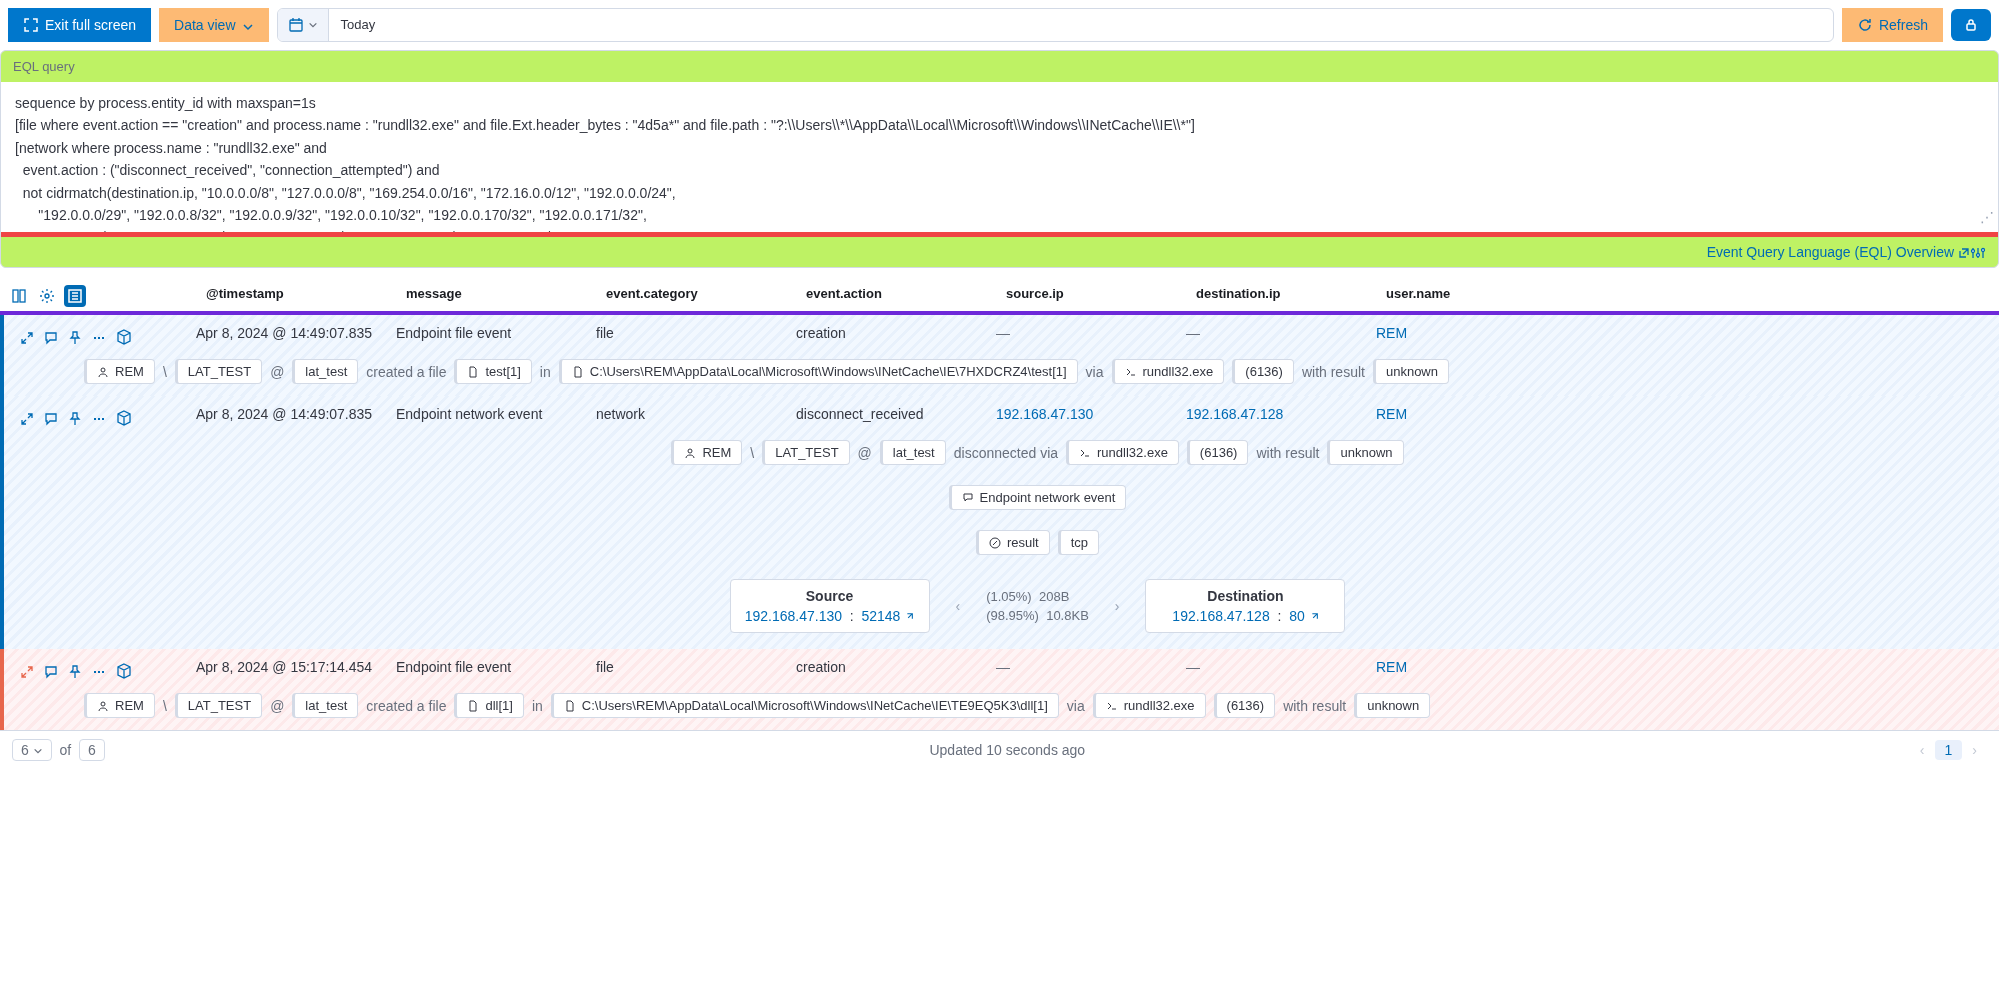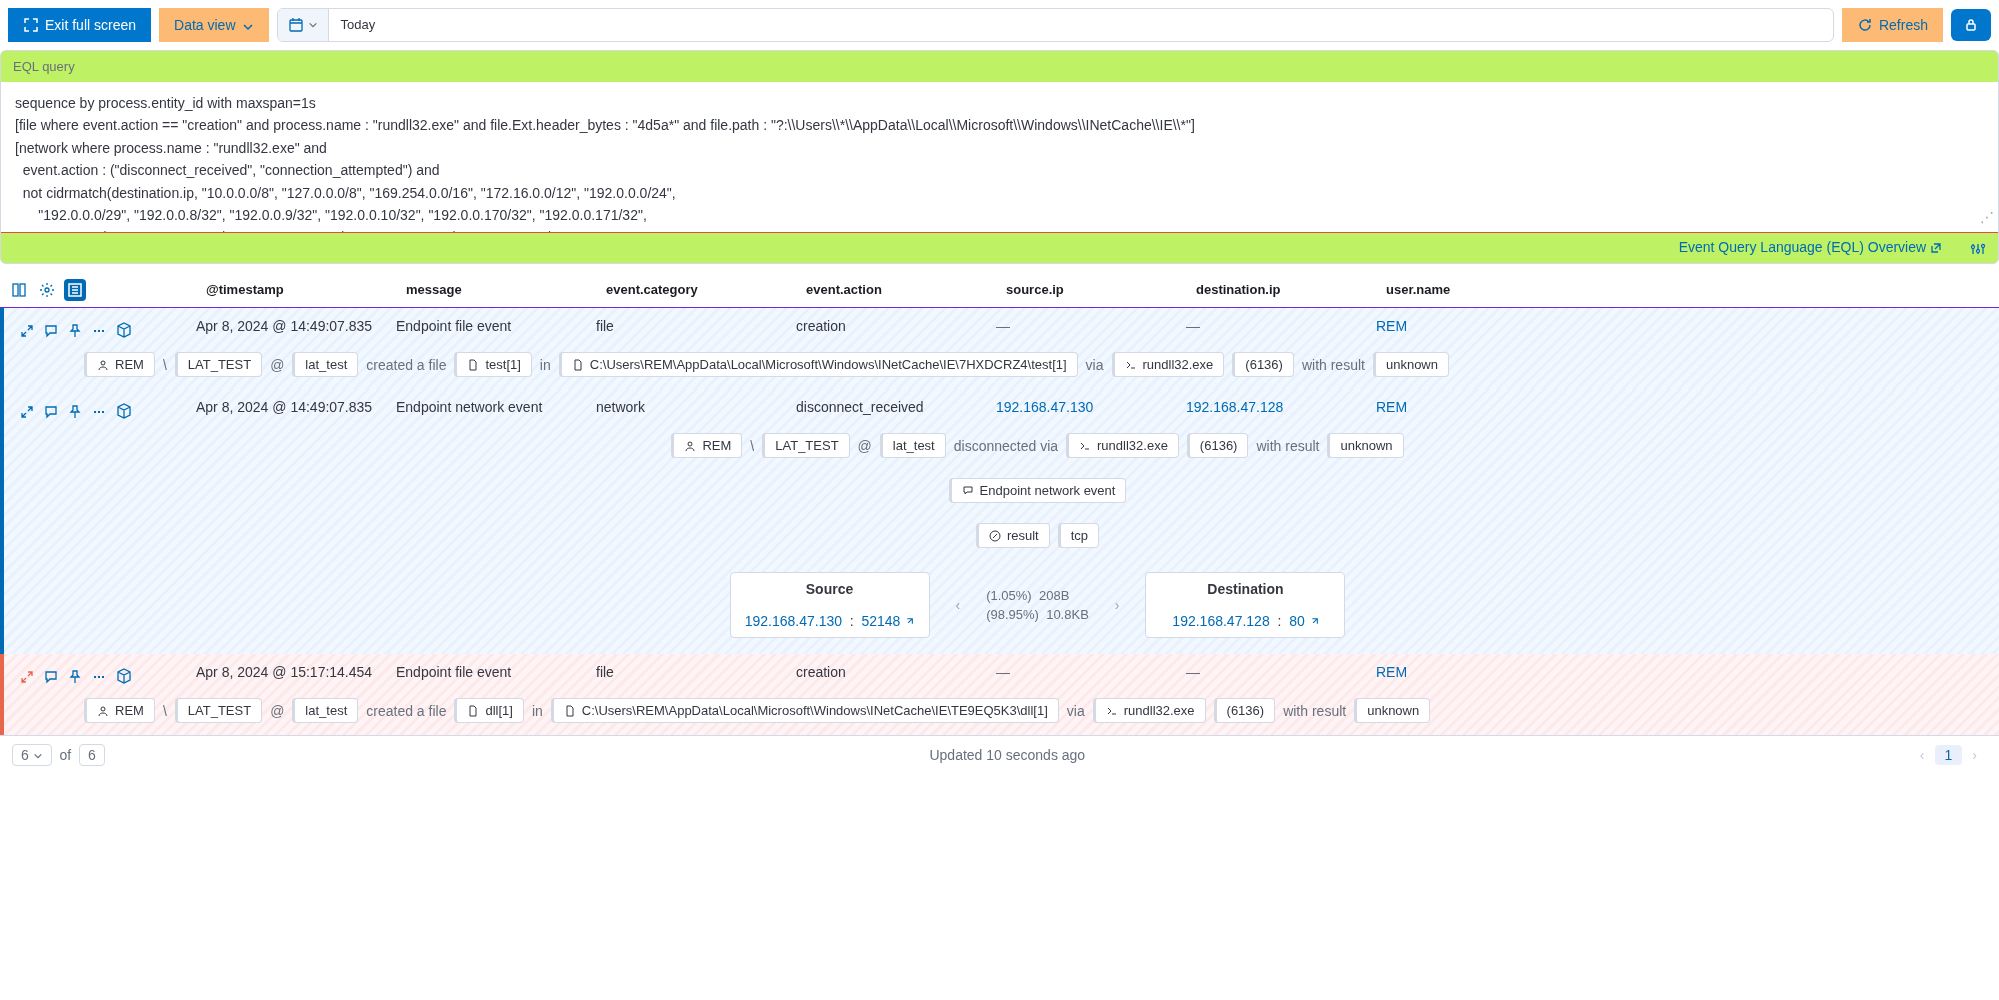--- a/index.html
+++ b/index.html
@@ -9,24 +9,24 @@
 .btn-primary{background:#07c;color:#fff;border-color:#07c;font-weight:500}
 .btn-light{background:#fdba74;color:#006bb4;border-color:transparent;font-weight:500}
 .date-picker{display:flex;flex:1;border:1px solid #d3dae6;border-radius:6px;overflow:hidden}
 .date-icon-btn{background:#f0f4fb;border-right:1px solid #d3dae6;padding:8px 10px;display:flex;align-items:center;gap:4px}
 .date-text{padding:8px 12px;flex:1;color:#343741}
 .btn-icon-square{background:#07c;color:#fff;padding:8px 12px;border-radius:6px;border:none}
 .query-panel{margin:0 0 8px;border:1px solid #d3dae6;border-radius:6px;background:#bef264}
 .query-label{padding:8px 12px;color:#69707d;font-size:13px}
 .query-body{background:#fff;padding:10px 14px;font-family:monospace;font-size:14px;line-height:1.6;color:#343741;height:150px;overflow:hidden;position:relative;white-space:pre-wrap}
 .resize-handle{position:absolute;right:4px;bottom:4px;color:#98a2b3;font-size:14px}
-.query-footer{display:flex;justify-content:flex-end;align-items:flex-start;gap:28px;padding:6px 12px;border-top:1px solid #ef4444}
+.query-footer{display:flex;justify-content:flex-end;align-items:center;gap:0;padding:6px 12px;border-top:5px solid #ef4444}
 .link{color:#006bb4;font-size:14px}
 .icon-btn-sm{color:#006bb4;font-size:16px}
-.table-header{display:flex;align-items:center;border-bottom:1px solid #6d28d9;padding:4px 8px}
+.table-header{display:flex;align-items:flex-end;border-bottom:4px solid #6d28d9;padding:4px 8px}
 .table-controls{display:flex;gap:6px;align-items:center;margin-right:10px}
 .ctrl-icon{width:22px;height:22px;display:flex;align-items:center;justify-content:center;border-radius:4px;color:#006bb4}
 .ctrl-icon.active{background:#006bb4;color:#fff}
 .th{font-weight:600;font-size:13px;color:#1a1c21;padding:6px 8px}
 .col-actions{width:180px;flex-shrink:0}
 .col-timestamp{width:200px;flex-shrink:0}
 .col-message{width:200px;flex-shrink:0}
 .col-category{width:200px;flex-shrink:0}
 .col-action{width:200px;flex-shrink:0}
 .col-sourceip{width:190px;flex-shrink:0}
@@ -39,21 +39,21 @@
 .action-icon{color:#006bb4;font-size:14px}
 .cell{padding:4px 8px;font-size:14px;color:#343741}
 .link-cell{color:#006bb4}
 .dash{color:#69707d}
 .detail-row{display:flex;flex-wrap:wrap;gap:8px;align-items:center;padding:8px 8px 12px 80px;font-size:14px}
 .detail-row.center{justify-content:center}
 .chip{display:inline-flex;align-items:center;gap:6px;padding:4px 10px;background:#fff;border:1px solid #d3dae6;border-radius:4px;font-size:13px;border-left:3px solid #d3dae6}
 .muted{color:#69707d}
 .netbox{display:flex;align-items:center;gap:20px;padding:4px 0}
 .endpoint-box{background:#fff;border:1px solid #d3dae6;border-radius:4px;padding:8px 14px;text-align:center;min-width:200px}
-.endpoint-title{font-weight:600;margin-bottom:16px}
+.endpoint-title{font-weight:600;margin-bottom:4px}
 .endpoint-addr{color:#006bb4}
 .net-stats{text-align:left;font-size:13px;color:#69707d;line-height:1.5}
 .arrow{color:#98a2b3;padding:0 6px}
 .footer{display:flex;align-items:center;padding:8px 12px;border-top:1px solid #d3dae6;font-size:14px;color:#69707d}
 .page-size{border:1px solid #d3dae6;border-radius:4px;padding:2px 8px}
 .footer-center{flex:1;text-align:center}
 .page-num{background:#e9f0fb;padding:2px 10px;border-radius:4px;color:#006bb4;font-weight:500}
 svg{display:inline-block;vertical-align:middle}
 </style>
 </head>

